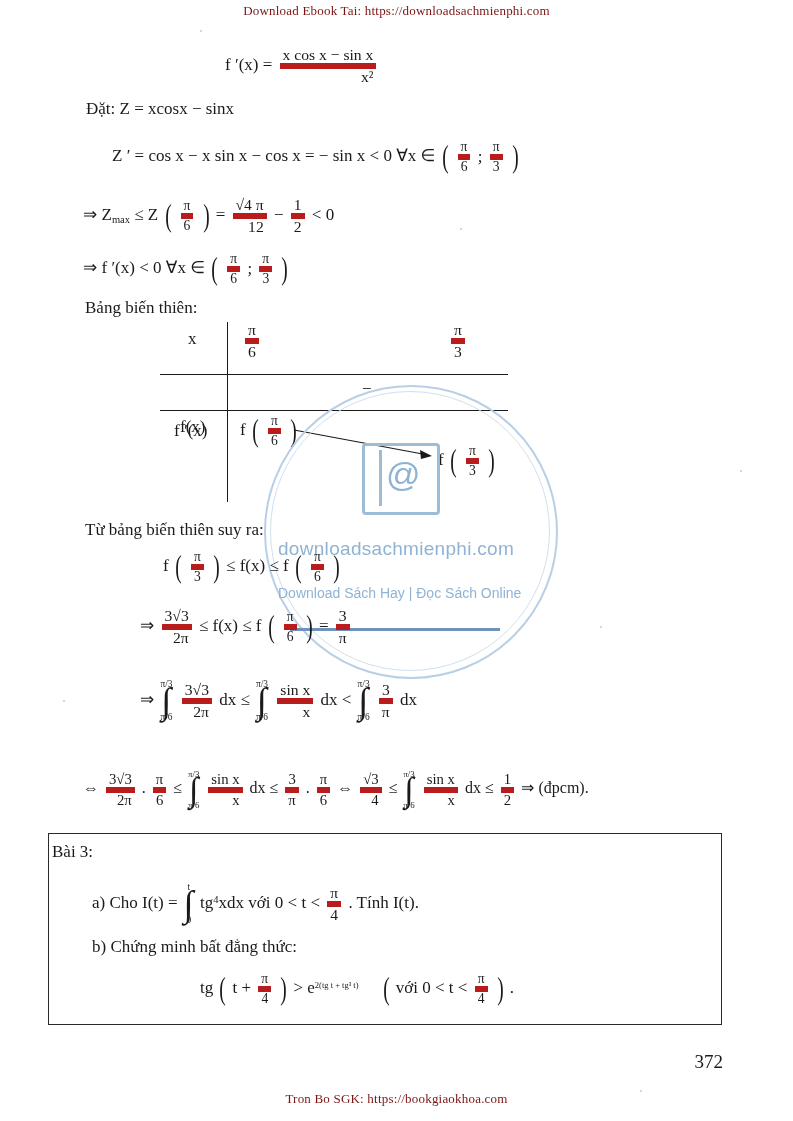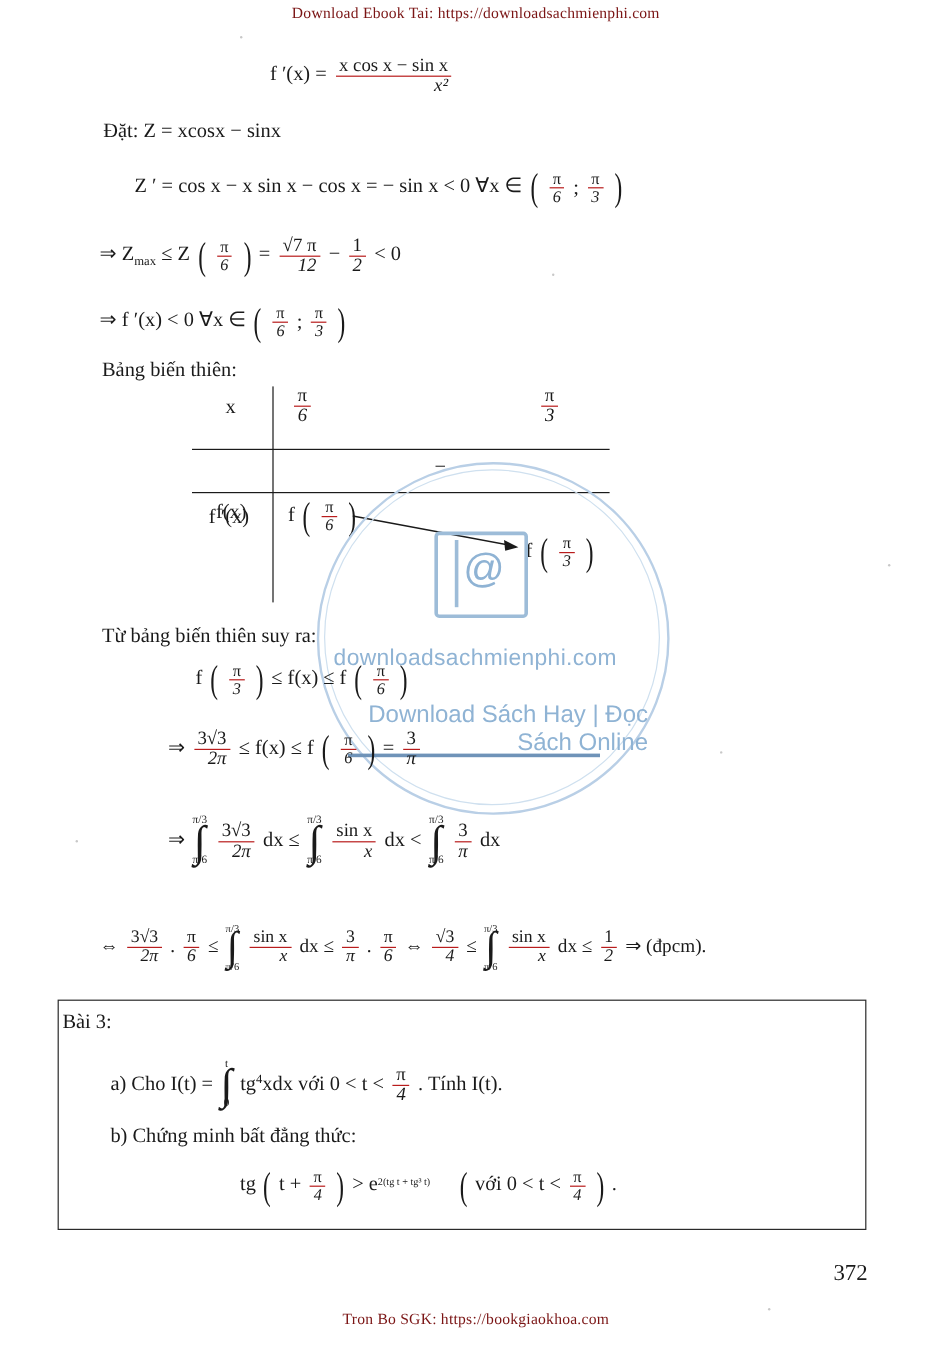--- a/index.html
+++ b/index.html
@@ -21,21 +21,21 @@
   }
   .banner.top{top:3px;}
   .banner.bottom{bottom:14px;}
 
   
   .ln{position:absolute;font-size:17px;line-height:1;white-space:nowrap;}
 
   
   .frac{display:inline-block;vertical-align:middle;text-align:right;margin:0 3px;}
   .frac .num{display:block;padding:0 3px;font-size:.92em;}
-  .frac .den{display:block;border-top:1px solid #b91c1c;padding:0 3px;font-size:.92em;font-style:italic;}
+  .frac .den{display:block;border-top:6px solid #b91c1c;padding:0 3px;font-size:.92em;}
   .frac.sm2 .num,.frac.sm2 .den{font-size:.8em;}
 
   
   .par{display:inline-block;vertical-align:middle;}
   .par > .pl,.par > .pr{
     display:inline-block;vertical-align:middle;
     font-size:1.9em;font-weight:300;transform:scaleX(.6);
   }
 
   
@@ -69,22 +69,22 @@
   .wm2{
     position:absolute;left:270px;top:391px;width:278px;height:278px;
     border:1px solid #cfe0ef;border-radius:50%;
   }
   .wm-text{
     position:absolute;left:278px;top:538px;width:262px;
     color:#8fb3d4;font-family:"Liberation Sans",sans-serif;
     font-size:19px;letter-spacing:.3px;
   }
   .wm-sub{
-    position:absolute;left:278px;top:585px;width:262px;text-align:right;
-    color:#8fb3d4;font-family:"Liberation Sans",sans-serif;font-size:20px;
+    position:absolute;left:278px;top:585px;width:262px;text-align:left;
+    color:#8fb3d4;font-family:"Liberation Sans",sans-serif;font-size:14px;
   }
   .wm-line{
     position:absolute;left:290px;top:628px;width:210px;height:3px;background:#6f93b8;
   }
   .wm-book{
     position:absolute;left:362px;top:443px;width:72px;height:66px;
     border:3px solid #9dbcd8;border-radius:4px;
   }
   .wm-book:before{
     content:"";position:absolute;left:4px;top:4px;width:10px;height:56px;
@@ -139,21 +139,21 @@
     <span class="par">
       <span class="pl">(</span>
       <span class="frac sm2">
         <span class="num">π</span>
         <span class="den">6</span>
       </span>
       <span class="pr">)</span>
     </span>
     <span>=</span>
     <span class="frac">
-      <span class="num">√7 π</span>
+      <span class="num">√4 π</span>
       <span class="den">12</span>
     </span>
     <span>−</span>
     <span class="frac">
       <span class="num">1</span>
       <span class="den">2</span>
     </span>
     <span>&lt; 0</span>
   </div>
 

